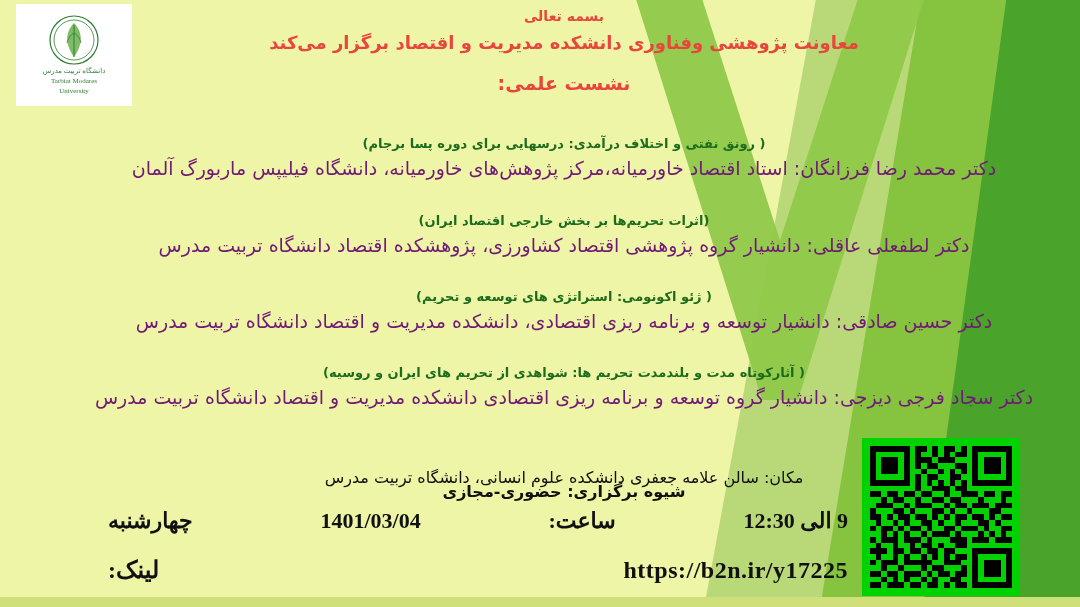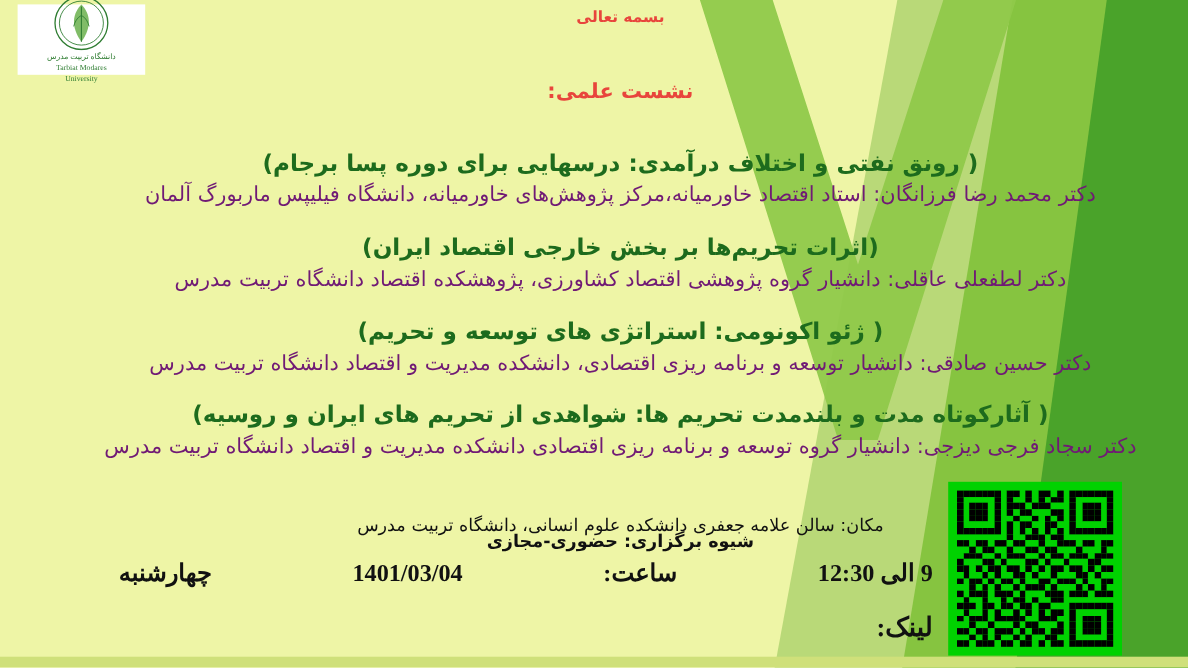--- a/index.html
+++ b/index.html
@@ -71,21 +71,21 @@
     height: 10px;
     background: #cfe07a;
   }
 
   
   .logo-box {
     position: absolute;
     top: 4px;
     left: 16px;
     width: 116px;
-    height: 64px;
+    height: 102px;
     background: #ffffff;
     display: flex;
     flex-direction: column;
     align-items: center;
     justify-content: center;
     gap: 2px;
   }
   .logo-mark {
     width: 52px;
     height: 50px;
@@ -143,21 +143,21 @@
   }
 
   .talk {
     position: absolute;
     left: 0;
     right: 0;
     text-align: center;
   }
   .talk-title {
     color: #1d6b1d;
-    font-size: 21px;
+    font-size: 13px;
     font-weight: bold;
     margin-bottom: 5px;
   }
   .talk-speaker {
     color: #701a75;
     font-size: 19px;
     line-height: 1.35;
     padding: 0 36px;
   }
 
@@ -259,20 +259,21 @@
       </svg>
     </span>
     <span class="logo-text">دانشگاه تربیت مدرس</span>
     <span class="logo-text">Tarbiat Modares</span>
     <span class="logo-text">University</span>
   </div>
 
   <div class="content">
 
     <div class="line basmala">بسمه تعالی</div>
+    <div class="line org-line">معاونت پژوهشی  وفناوری دانشکده مدیریت و اقتصاد برگزار می‌کند</div>
 
     <div class="line title-row">
       <span class="title-label">نشست علمی:</span>
     </div>
 
     <div class="talk t1">
       <div class="talk-title">( رونق نفتی و اختلاف درآمدی: درسهایی برای دوره پسا برجام)</div>
       <div class="talk-speaker">دکتر محمد رضا فرزانگان: استاد اقتصاد خاورمیانه،مرکز پژوهش‌های خاورمیانه، دانشگاه فیلیپس ماربورگ آلمان</div>
     </div>
 
@@ -295,20 +296,21 @@
     <div class="line place-line">مکان: سالن علامه جعفری دانشکده علوم انسانی، دانشگاه تربیت مدرس</div>
 
     <div class="datetime-row">
       <span class="seg">9 الی 12:30</span>
       <span class="seg">ساعت:</span>
       <span class="seg">1401/03/04</span>
       <span class="seg">چهارشنبه</span>
     </div>
 
     <div class="link-row">
+      <span class="link-url">https://b2n.ir/y17225</span>
       <span>لینک:</span>
     </div>
 
   </div>
 
   <div class="qr-box">
     <div class="qr-grid" id="qr-grid">
         <i class="qr-on"></i>
         <i class="qr-on"></i>
         <i class="qr-on"></i>

